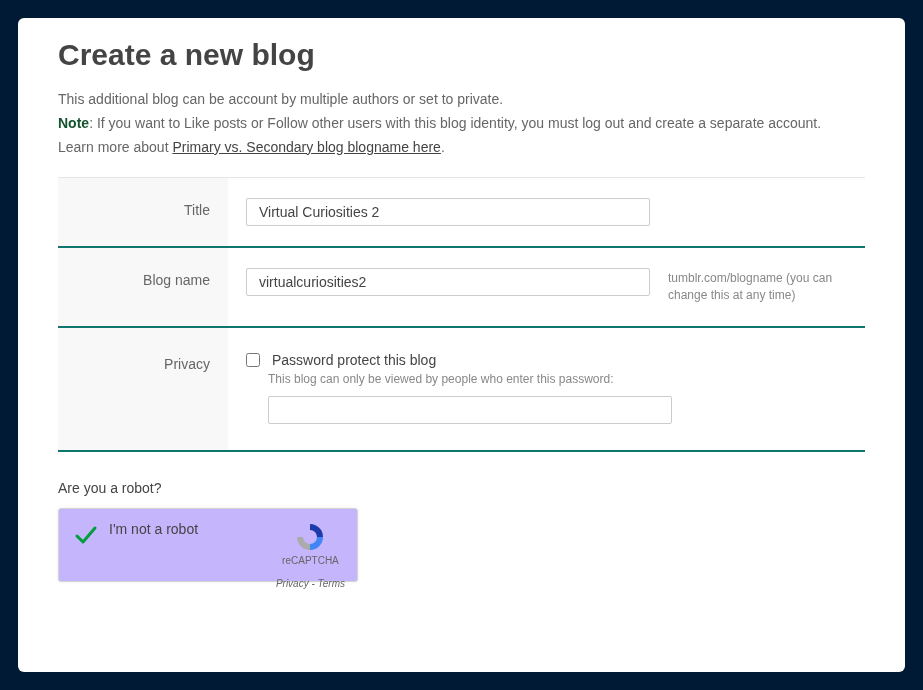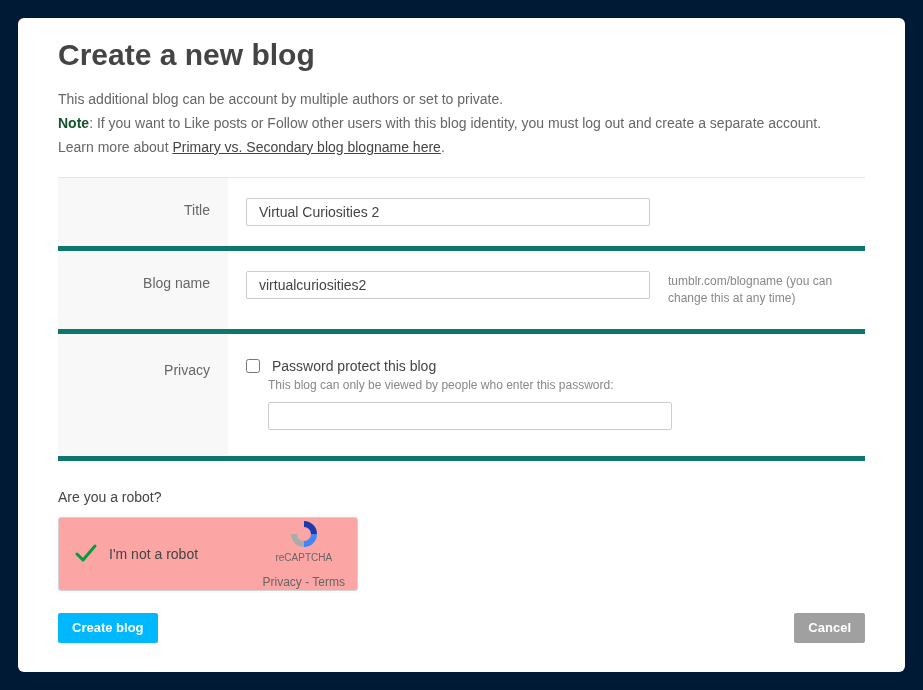--- a/index.html
+++ b/index.html
@@ -30,21 +30,21 @@
       line-height: 1.7;
     }
     .intro strong { color: #14532d; font-weight: 700; }
     .intro a { color: #444; text-decoration: underline; }
     .table {
       margin-top: 18px;
       border-top: 1px solid #e5e5e5;
     }
     .row {
       display: flex;
-      border-bottom: 5px solid #0f766e;
+      border-bottom: 2px solid #0f766e;
     }
     .label-col {
       width: 170px;
       background: #f8f8f8;
       text-align: right;
       padding: 24px 18px 24px 10px;
       font-size: 14px;
       color: #666;
     }
     .input-col {
@@ -96,45 +96,44 @@
     .robot-q {
       font-size: 14px;
       color: #444;
       margin-bottom: 12px;
     }
     .recaptcha {
       width: 300px;
       height: 74px;
       border: 1px solid #d3d3d3;
       border-radius: 3px;
-      background: #fca5a5;
-      display: flex;
-      align-items: center;
-      padding: 4px 12px;
+      background: #c4b5fd;
+      display: flex;
+      padding: 12px 12px;
       box-shadow: 0 0 4px rgba(0,0,0,0.06);
     }
     .check-icon {
       width: 30px; height: 30px;
       display: flex; align-items: center; justify-content: center;
     }
     .check-icon svg { width: 30px; height: 24px; }
     .recaptcha-label {
       font-size: 14px;
       color: #444;
       margin-left: 8px;
       flex: 1;
     }
     .recaptcha-right { text-align: center; font-size: 8px; color: #666; }
     .recaptcha-logo {
       width: 32px; height: 32px;
       margin: 0 auto 2px auto;
       position: relative;
     }
     .recaptcha-brand { font-size: 10px; color: #666; margin-bottom: 12px; }
-    .recaptcha-links { font-size: 12px; color: #666; }
+    .recaptcha-links { font-size: 10px; color: #666; font-style: italic; }
     .recaptcha-links span { cursor: pointer; }
     .actions {
       margin-top: 22px;
       display: flex;
       justify-content: space-between;
     }
     .btn {
       height: 30px;
       padding: 0 14px;
       border: none;
@@ -213,17 +212,13 @@
           </svg>
         </div>
         <div class="recaptcha-brand">reCAPTCHA</div>
         <div class="recaptcha-links">
           <span>Privacy</span> - <span>Terms</span>
         </div>
       </div>
     </div>
   </div>
 
-  <div class="actions">
-    <button class="btn btn-primary">Create blog</button>
-    <button class="btn btn-secondary">Cancel</button>
-  </div>
 </div>
 
 </body></html>

